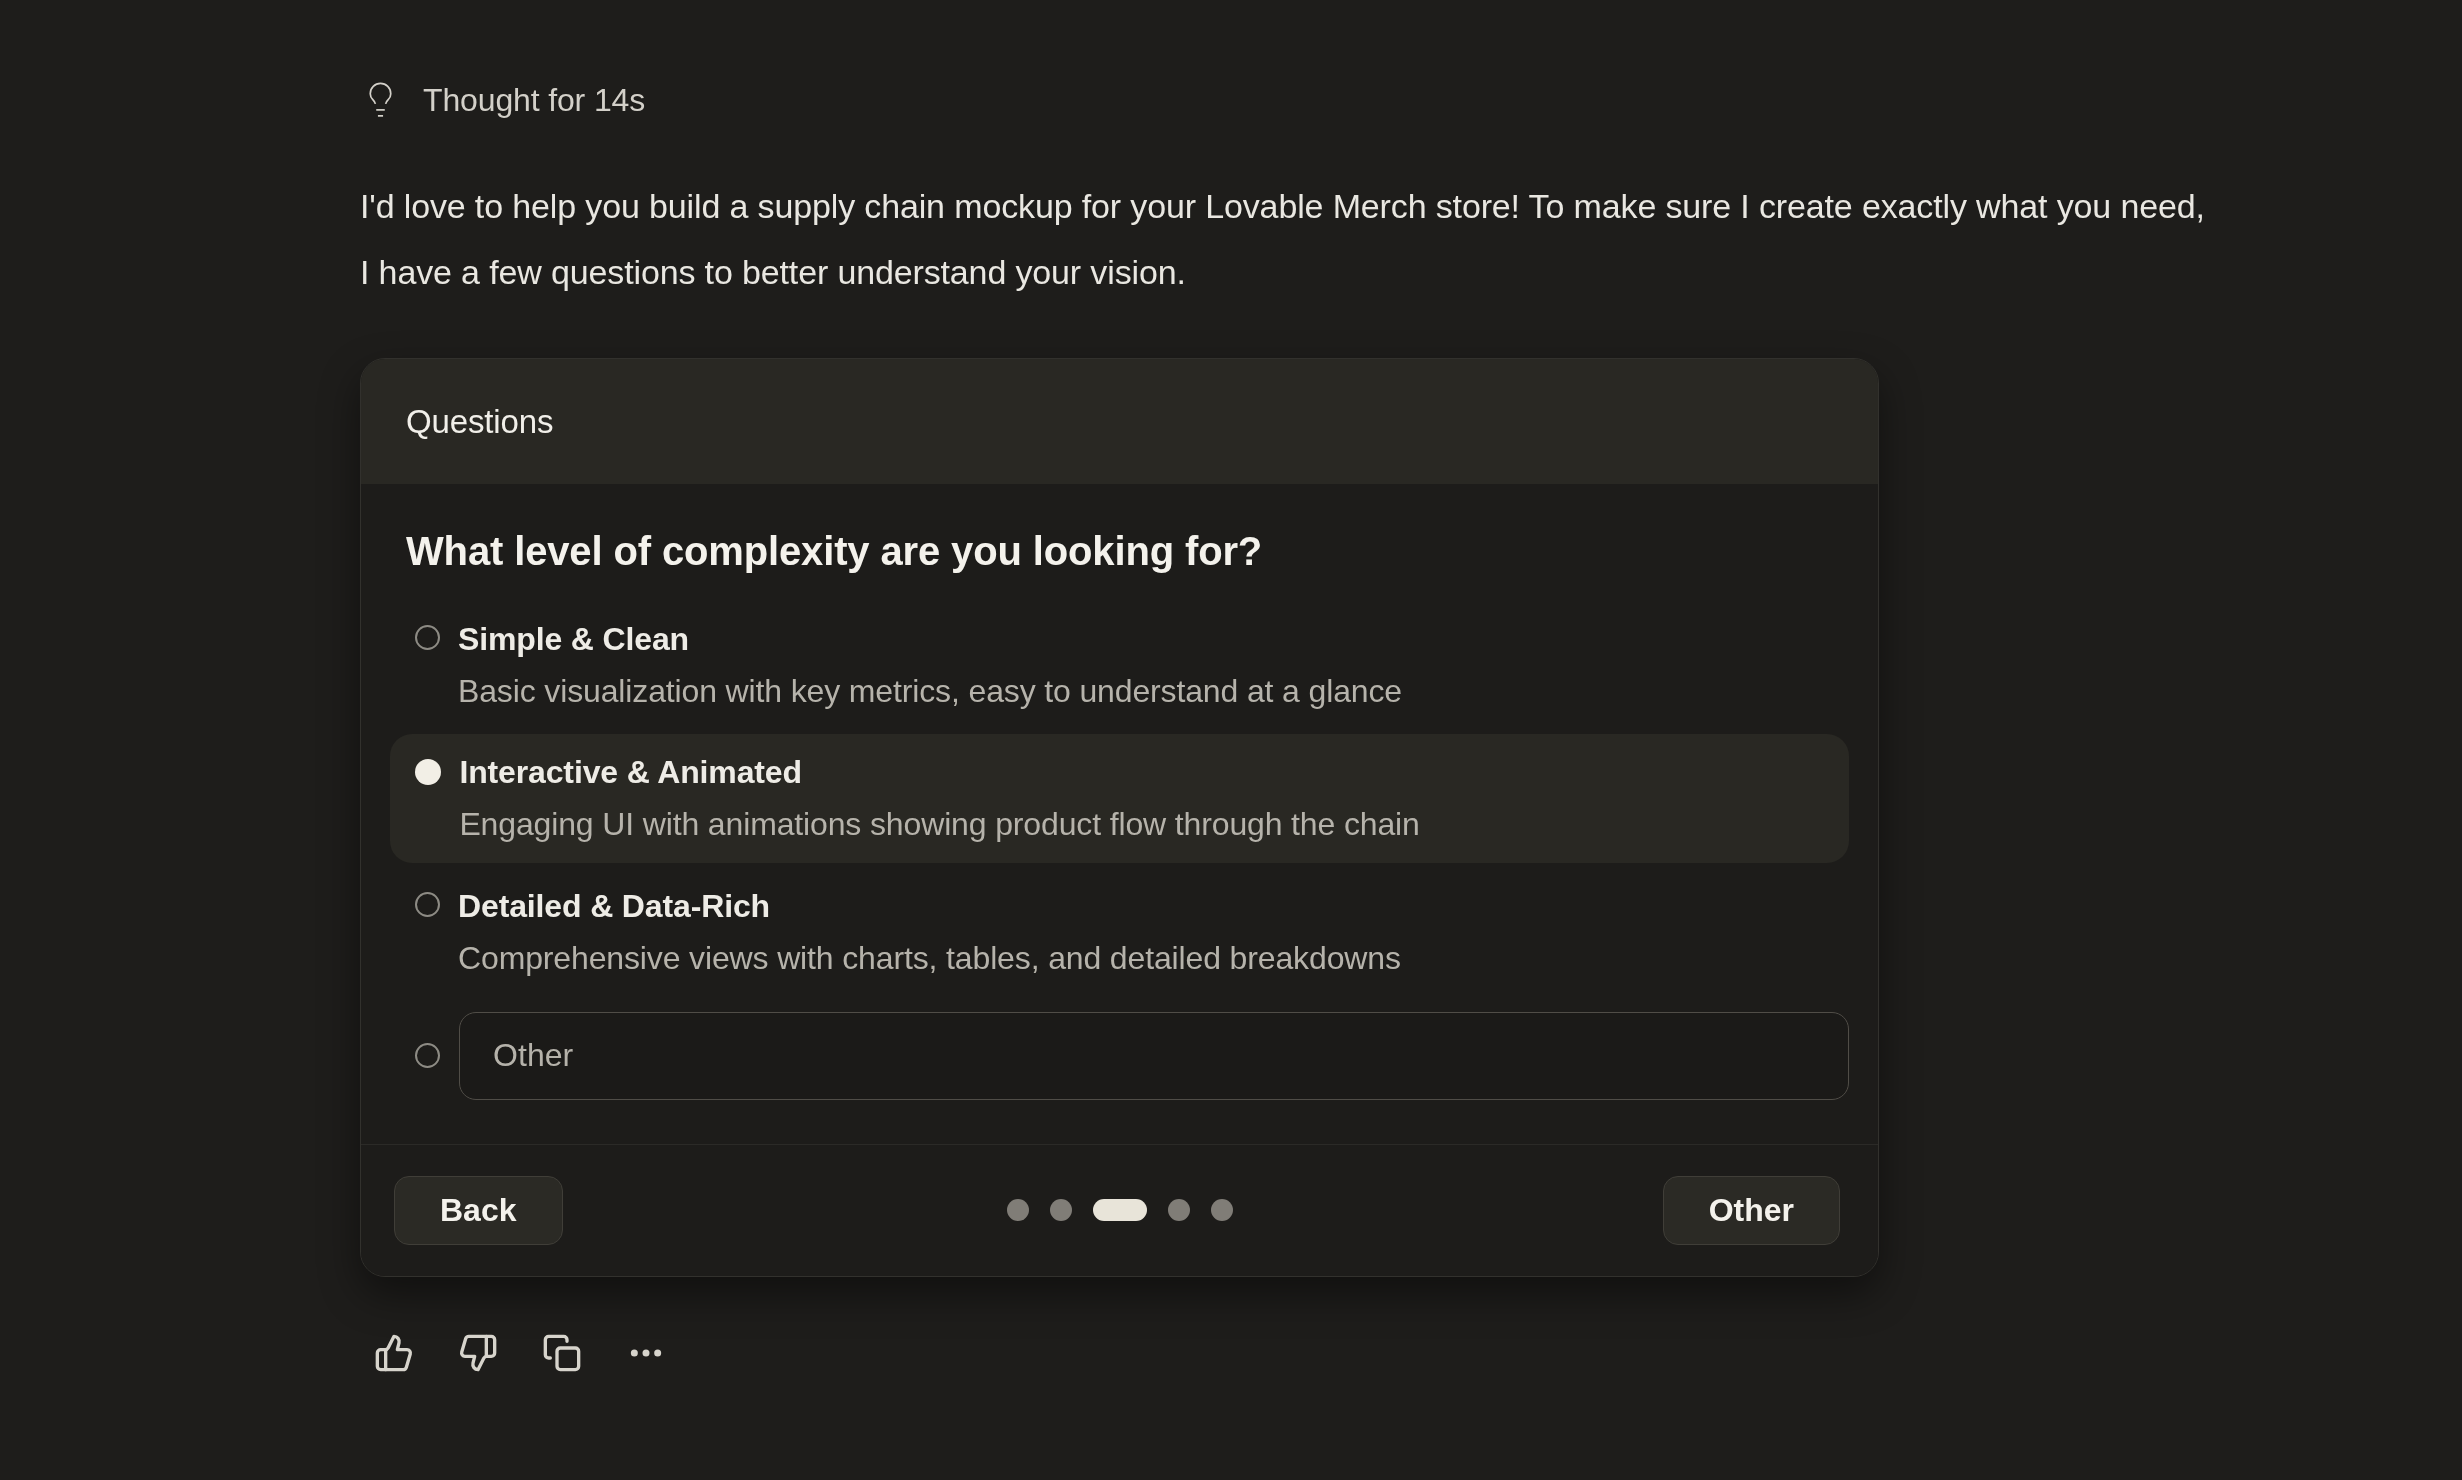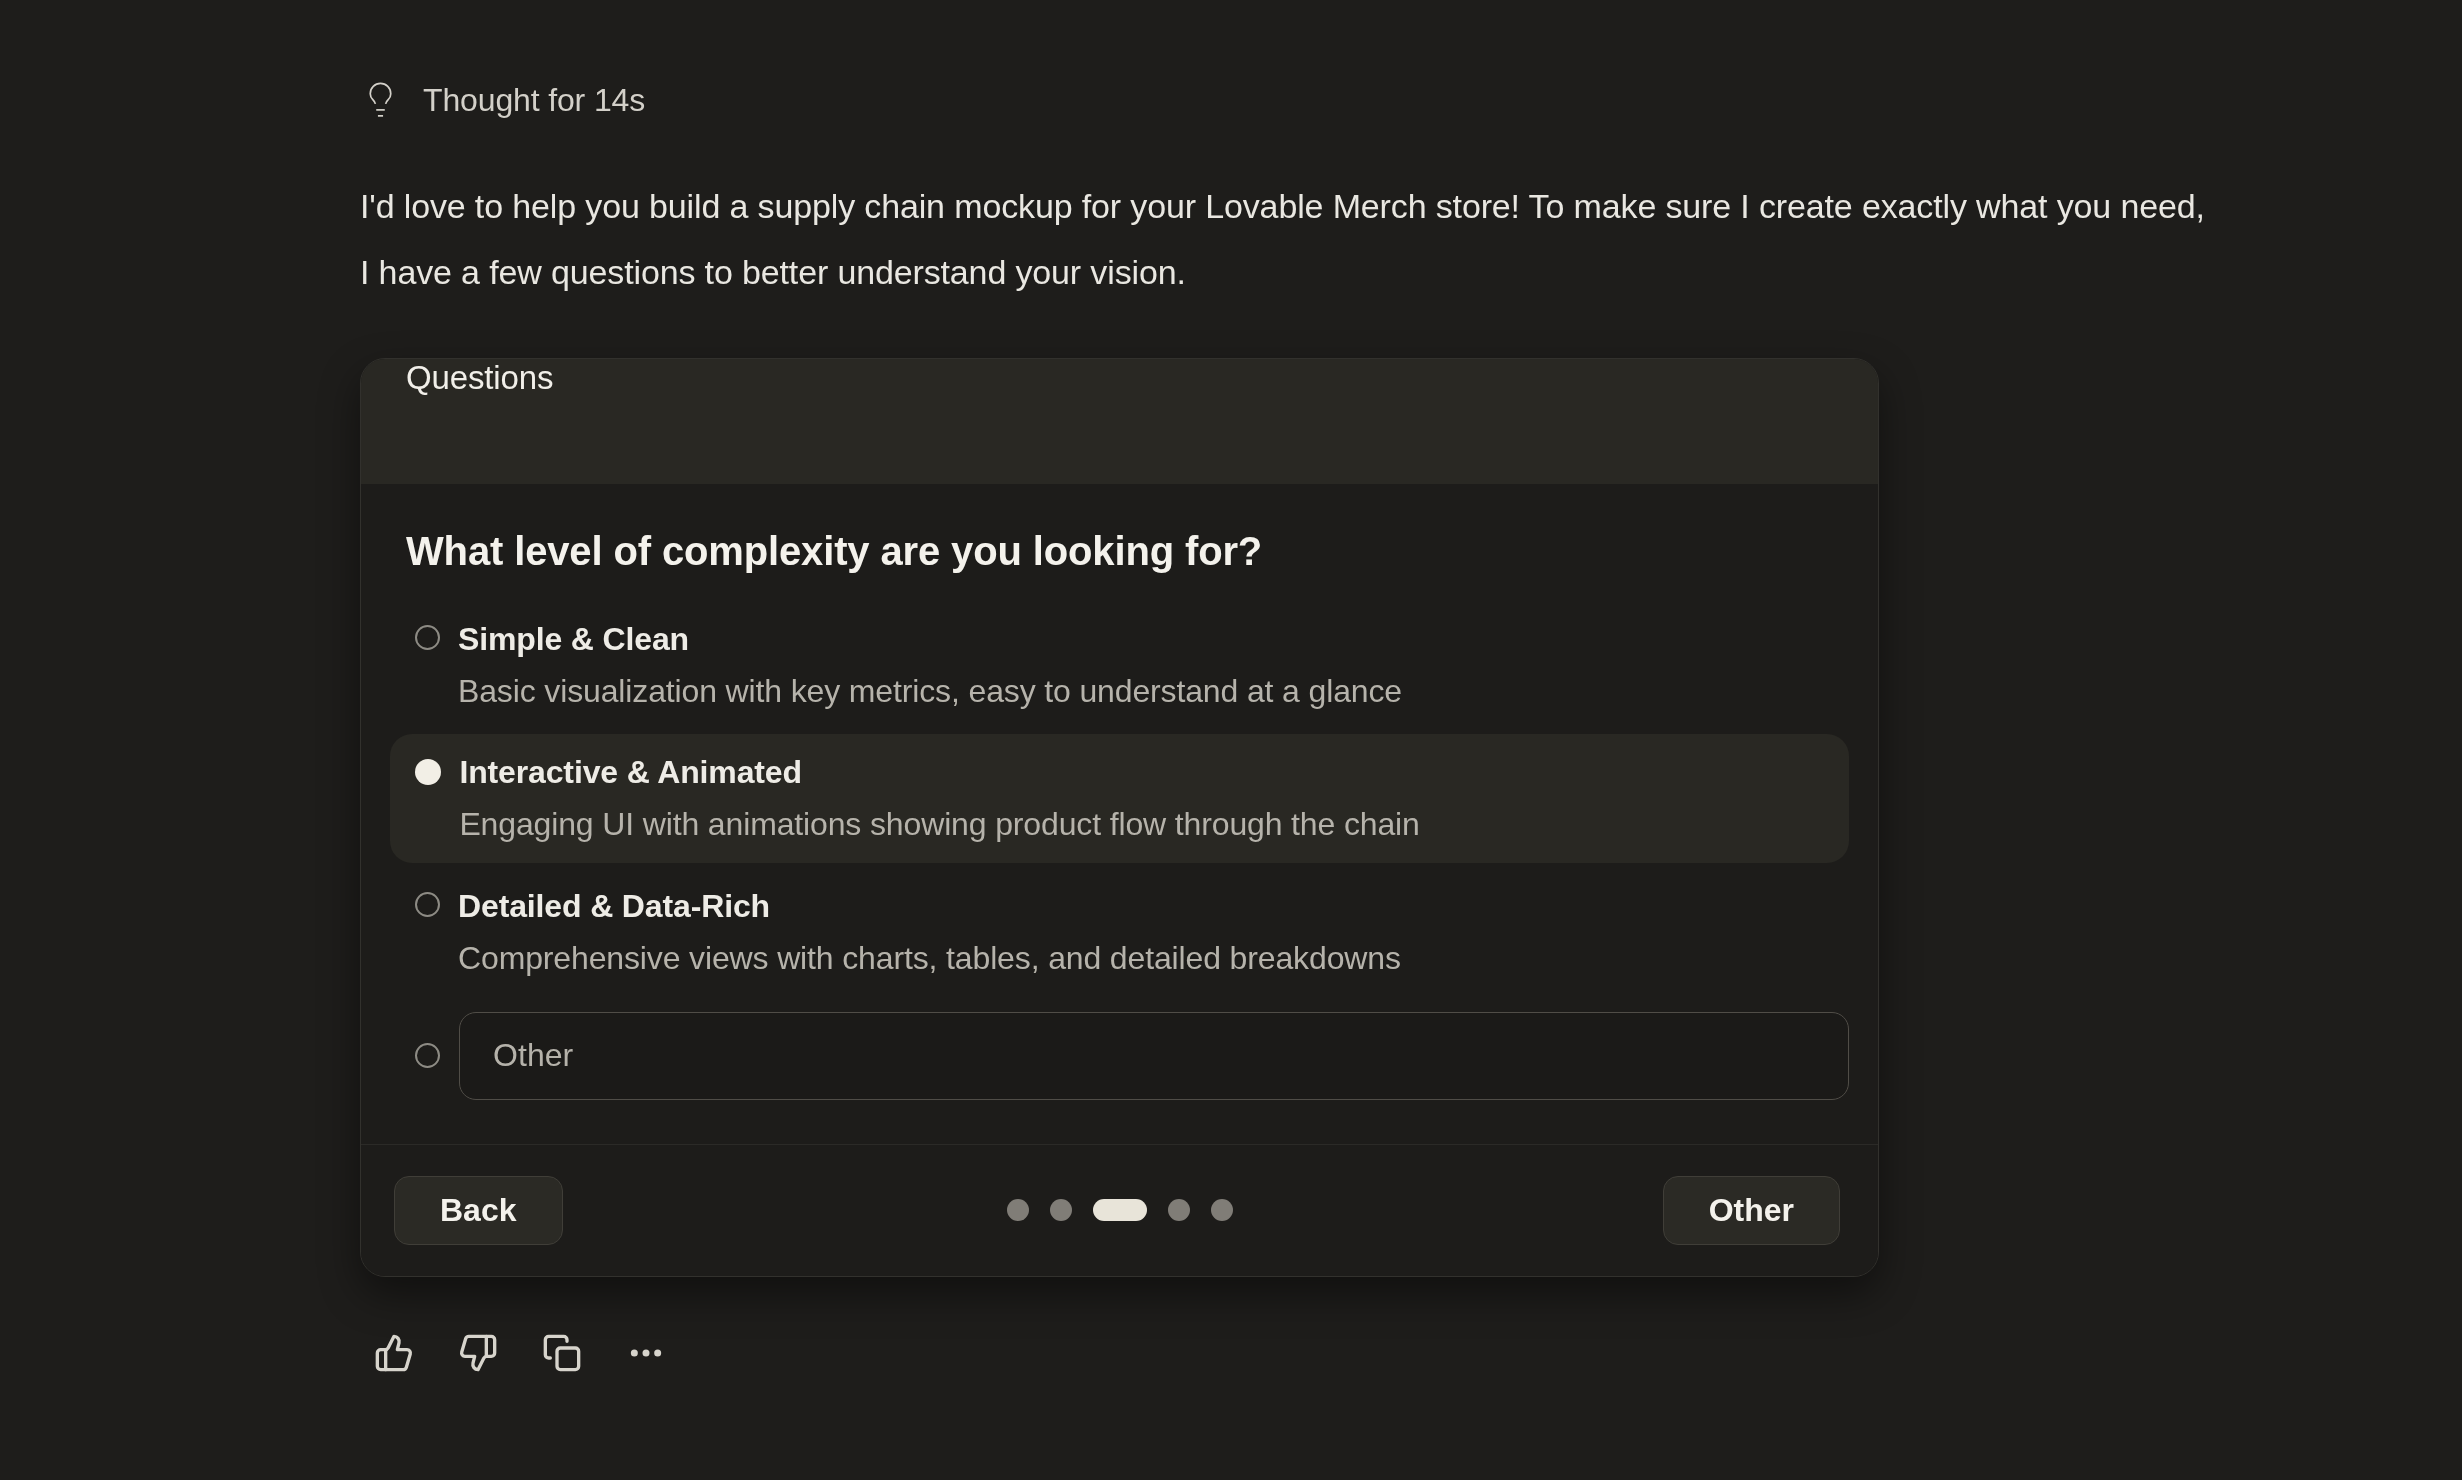--- a/index.html
+++ b/index.html
@@ -26,21 +26,21 @@
     width:1519px;
     background:#1d1c1a;
     border:1.1px solid #32312d;
     border-radius:25px;
     box-shadow:0 17px 40px rgba(0,0,0,0.45);
     overflow:hidden;
   }
   .card-header {
     height:125px;
     background:#292823;
-    display:flex; align-items:flex-start;
+    display:flex; align-items:center;
     padding-left:45px;
     font-size:33px;
     color:#f1efe9;
   }
   .card-body { padding:48px 29px 44px 29px; }
   .question {
     margin-left:16px;
     font-size:40px; font-weight:bold; color:#f4f2ec;
     line-height:38px;
     margin-bottom:30px;

